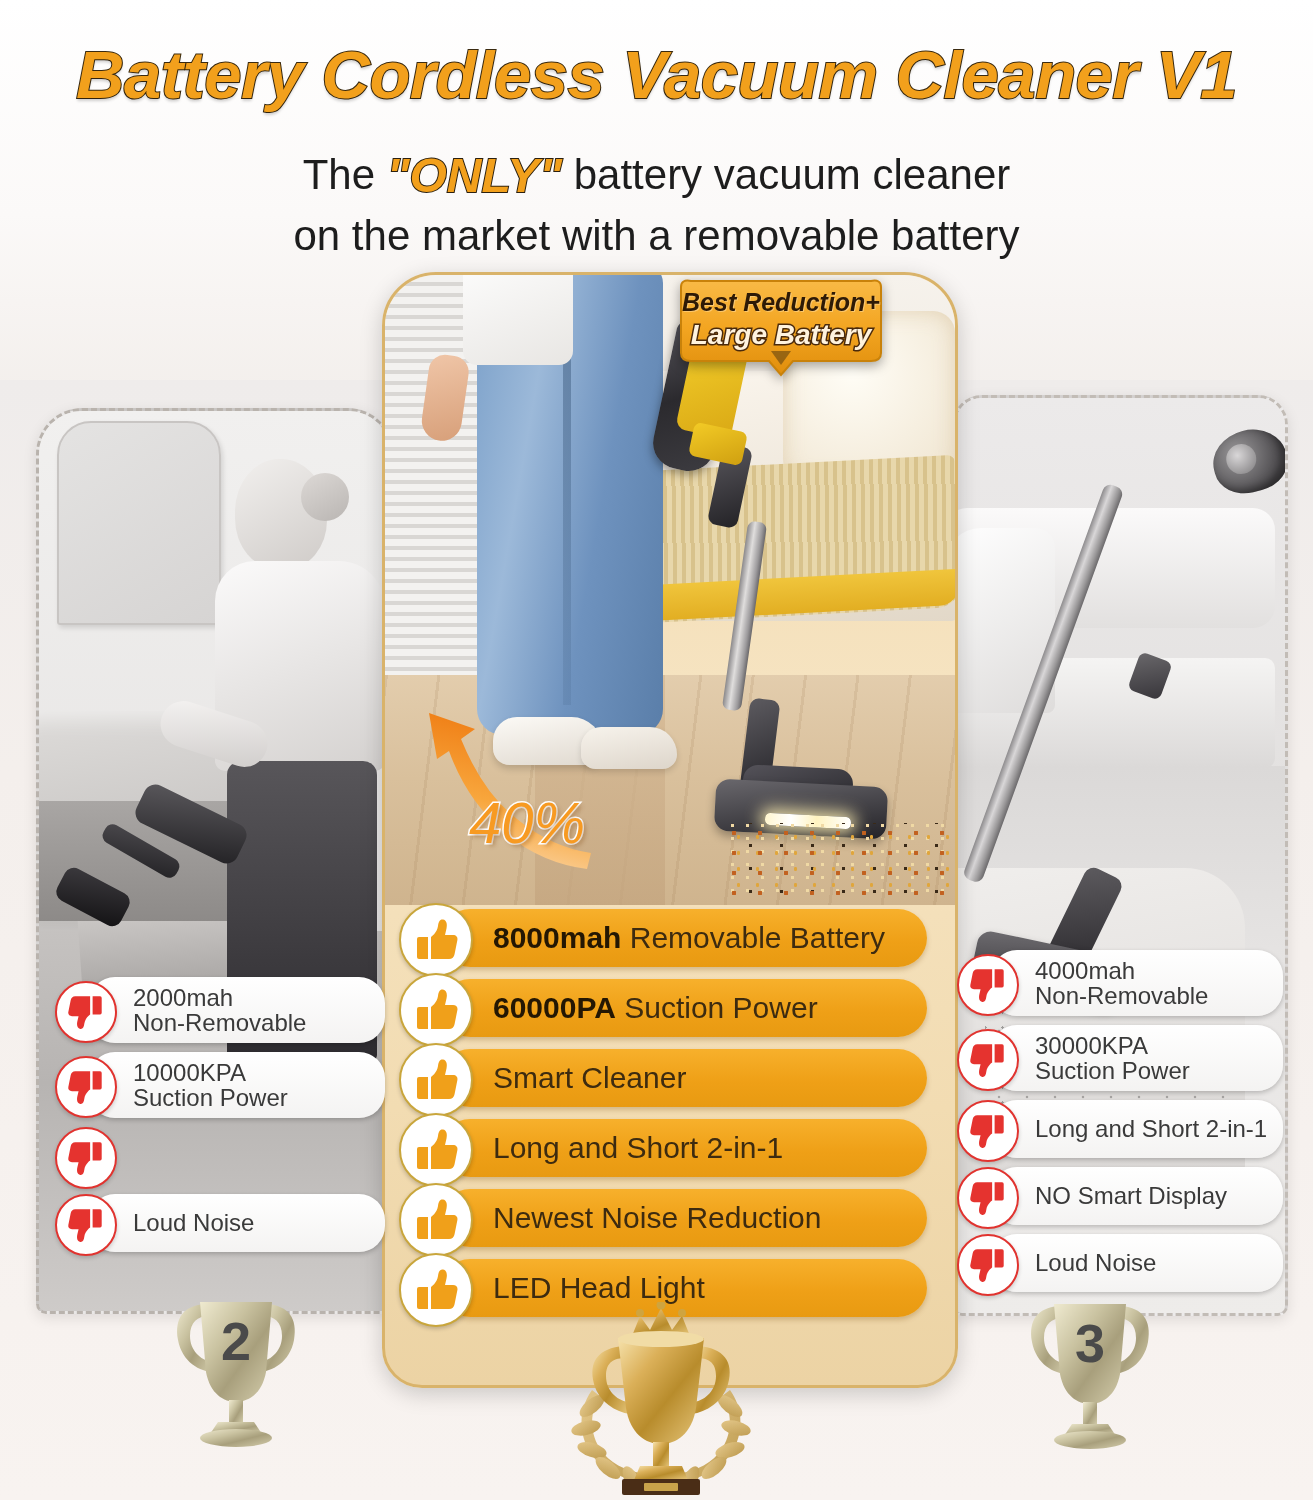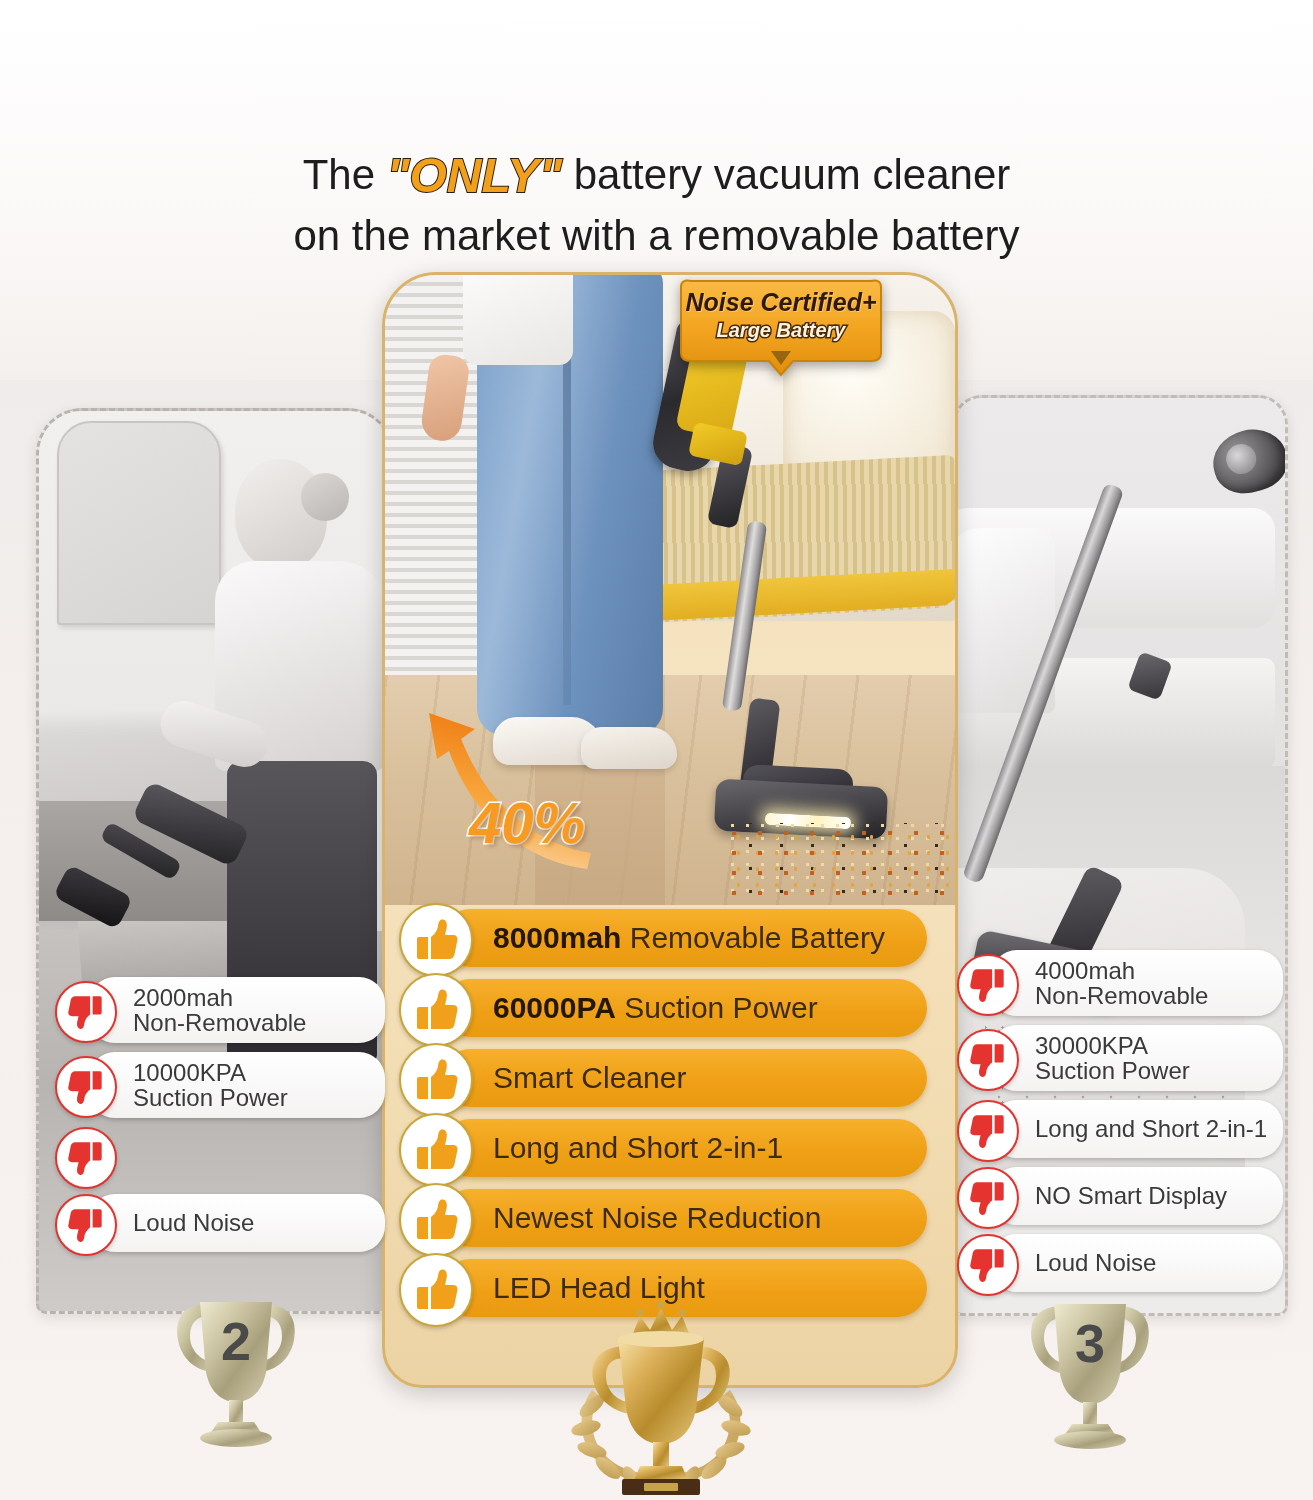--- a/index.html
+++ b/index.html
@@ -208,26 +208,26 @@
   
   .badge{position:absolute;left:290px;top:0px;width:212px;height:108px;z-index:12;}
   .badge svg{display:block;filter:drop-shadow(0 4px 6px rgba(0,0,0,.35));}
   .badge-t1,.badge-t2{
     position:absolute;left:0;width:212px;text-align:center;
     font-weight:bold;font-style:italic;white-space:nowrap;
     -webkit-text-stroke:3px #4a2a0c;paint-order:stroke fill;
   }
   .badge-t1{top:13px;font-size:25px;color:#2e1a06;-webkit-text-stroke:0;
     text-shadow:1px 1px 0 rgba(255,220,160,.55);}
-  .badge-t2{top:44px;font-size:20px;color:#fff3de;}
+  .badge-t2{top:44px;font-size:28px;color:#fff3de;}
 
   
   .arrow-wrap{position:absolute;left:6px;top:432px;width:220px;height:170px;z-index:8;}
   .pct{position:absolute;left:84px;top:514px;z-index:9;
-    font-size:58px;font-weight:bold;font-style:italic;color:#f79a22;
+    font-size:58px;font-weight:normal;font-style:italic;color:#f79a22;
     -webkit-text-stroke:3px #ffffff;paint-order:stroke fill;
     text-shadow:3px 3px 4px rgba(120,60,0,.35);}
 
   
   .feat-list{position:absolute;left:14px;top:628px;width:542px;z-index:10;}
   .feat{position:relative;height:69px;margin-bottom:1px;}
   .feat-bar{
     position:absolute;left:42px;top:6px;right:14px;height:58px;
     background:linear-gradient(180deg,#f7b02c 0%,#efa017 55%,#e89a11 100%);
     border-radius:29px;
@@ -275,20 +275,21 @@
   .trophy svg{display:block;}
 </style>
 </head>
 <body>
 
 <div class="stage">
 
   <div class="bg-top"></div>
   <div class="bg-bot"></div>
 
+  <div class="title">Battery Cordless Vacuum Cleaner V1</div>
 
   <div class="sub sub1">
     <span>The</span>
     <span class="only">"ONLY"</span>
     <span>battery vacuum cleaner</span>
   </div>
   <div class="sub sub2">on the market with a removable battery</div>
 
   <div class="panel panel-left">
     <div class="lp-wall"></div>
@@ -459,21 +460,21 @@
         <defs>
           <linearGradient id="bg1" x1="0" y1="0" x2="0" y2="1">
             <stop offset="0" stop-color="#f9ba46"></stop>
             <stop offset="0.5" stop-color="#f3a521"></stop>
             <stop offset="1" stop-color="#e08e0c"></stop>
           </linearGradient>
         </defs>
         <path d="M6 12 Q6 4 16 6 L196 6 Q206 4 206 12 L206 78 Q206 86 196 86 L118 86 L106 100 L94 86 L16 86 Q6 86 6 78 Z" fill="url(#bg1)" stroke="#c9820a" stroke-width="2"></path>
         <path d="M96 76 L116 76 L106 90 Z" fill="#8a5c12" opacity="0.85"></path>
       </svg>
-      <div class="badge-t1">Noise Certified+</div>
+      <div class="badge-t1">Best Reduction+</div>
       <div class="badge-t2">Large Battery</div>
     </div>
 
     <div class="arrow-wrap">
       <svg width="220" height="170" viewBox="0 0 220 170">
         <defs>
           <linearGradient id="ag" x1="0" y1="1" x2="0.3" y2="0">
             <stop offset="0" stop-color="#f6d3a2"></stop>
             <stop offset="0.45" stop-color="#f8a košice" stop-opacity="0"></stop>
             <stop offset="0.5" stop-color="#f7a03a"></stop>

